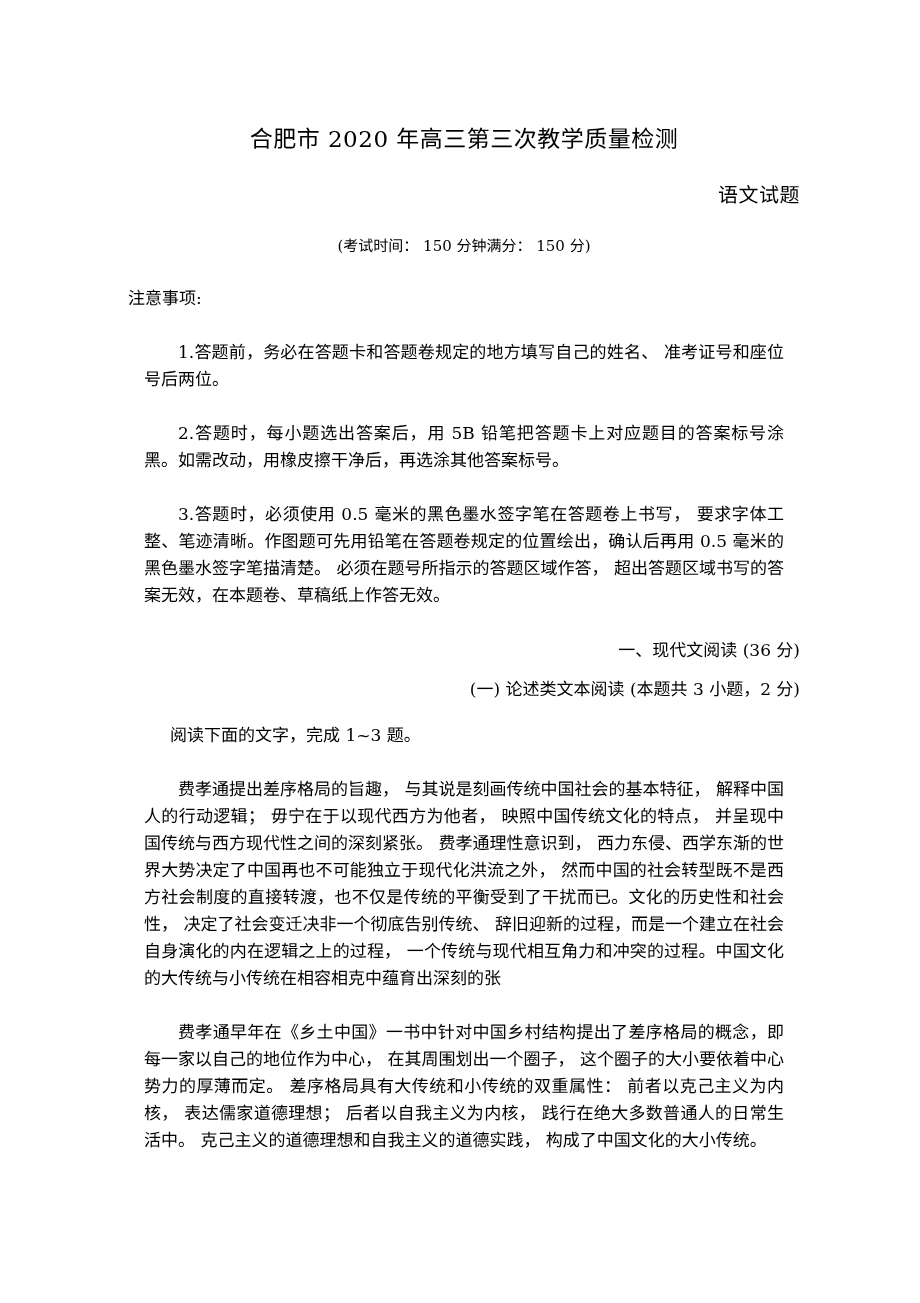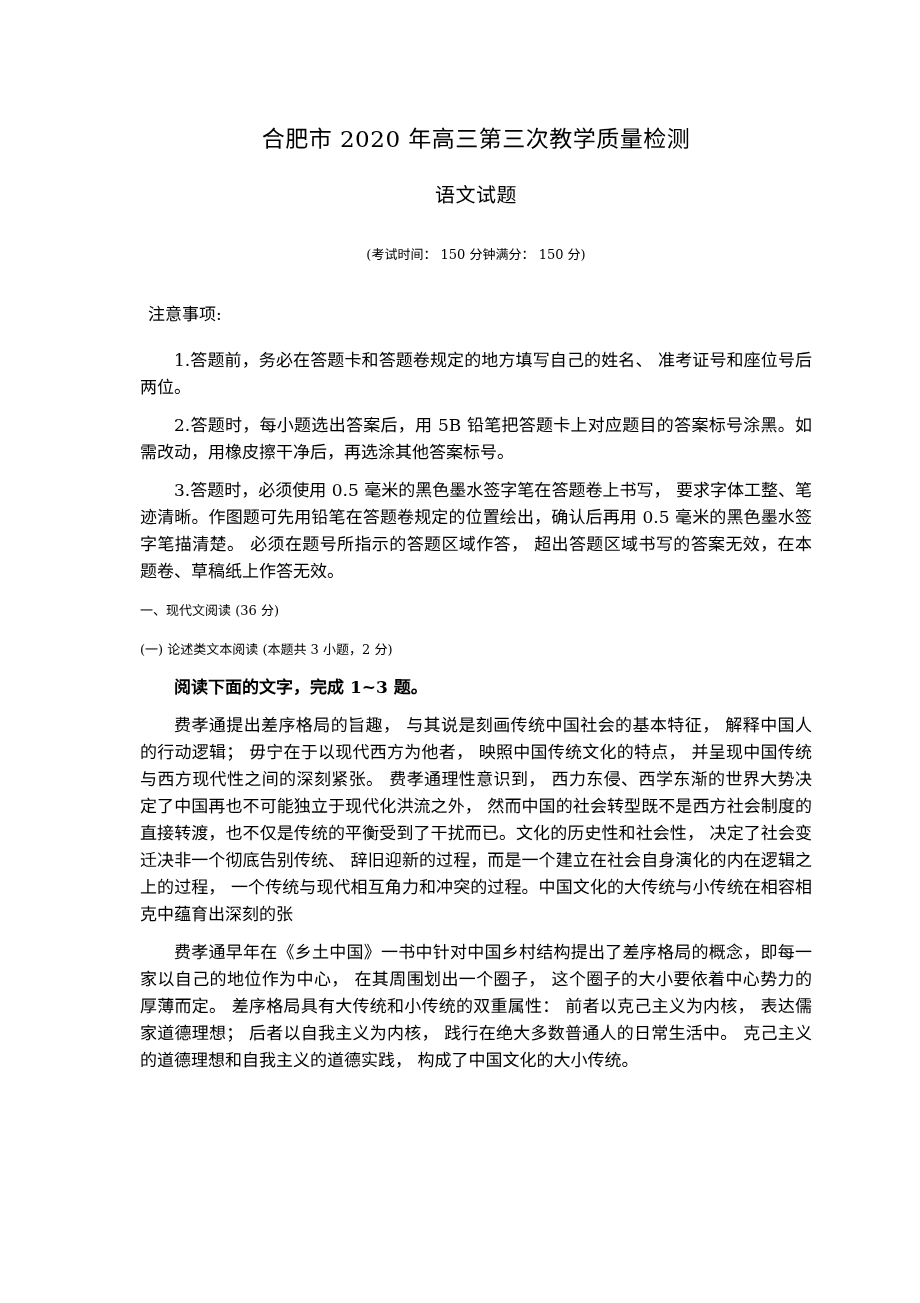--- a/index.html
+++ b/index.html
@@ -16,95 +16,94 @@
     margin: 0 auto;
     background: #ffffff;
     overflow: hidden;
     font-family: "DejaVu Serif", "Liberation Serif", serif;
     color: #000000;
     -webkit-font-smoothing: antialiased;
   }
 
   .content {
     position: absolute;
-    left: 140px;
+    left: 128px;
     top: 0;
     width: 672px;
   }
 
   
   .doc-title {
     margin: 0;
     padding: 0;
     text-align: center;
     font-size: 23px;
     font-weight: 400;
     letter-spacing: 0.5px;
     line-height: 34px;
     padding-top: 122px;
     white-space: pre;
   }
 
   .doc-subtitle {
     margin: 0;
-    text-align: center;
+    text-align: right;
     font-size: 20px;
     font-weight: 400;
     line-height: 30px;
     padding-top: 24px;
     letter-spacing: 0.5px;
   }
 
   .exam-meta {
-    margin: 8px;
+    margin: 0;
     text-align: center;
-    font-size: 13px;
+    font-size: 15px;
     font-weight: 400;
     line-height: 27px;
     padding-top: 23px;
     white-space: pre;
   }
 
   
   .notice-label {
-    margin: 8px;
+    margin: 0;
     padding-top: 25px;
     font-size: 17px;
     line-height: 27px;
     text-align: left;
   }
 
   p.para {
-    margin: 0;
+    margin: 16px;
     padding-top: 11px;
     font-size: 17px;
     line-height: 27px;
     text-align: justify;
     text-justify: inter-ideograph;
     text-indent: 2em;
     word-break: break-all;
   }
 
   p.heading {
     margin: 0;
     padding-top: 12px;
-    font-size: 13px;
+    font-size: 17px;
     line-height: 27px;
-    text-align: left;
+    text-align: right;
     text-indent: 0;
   }
 
   p.reading-cue {
-    margin: 0;
+    margin: 8px;
     padding-top: 11px;
     font-size: 17px;
     line-height: 27px;
     text-align: left;
     text-indent: 2em;
-    font-weight: bold;
   }
 
   
   p.passage {
     padding-top: 11px;
   }
 </style>
 </head>
 <body>
 

